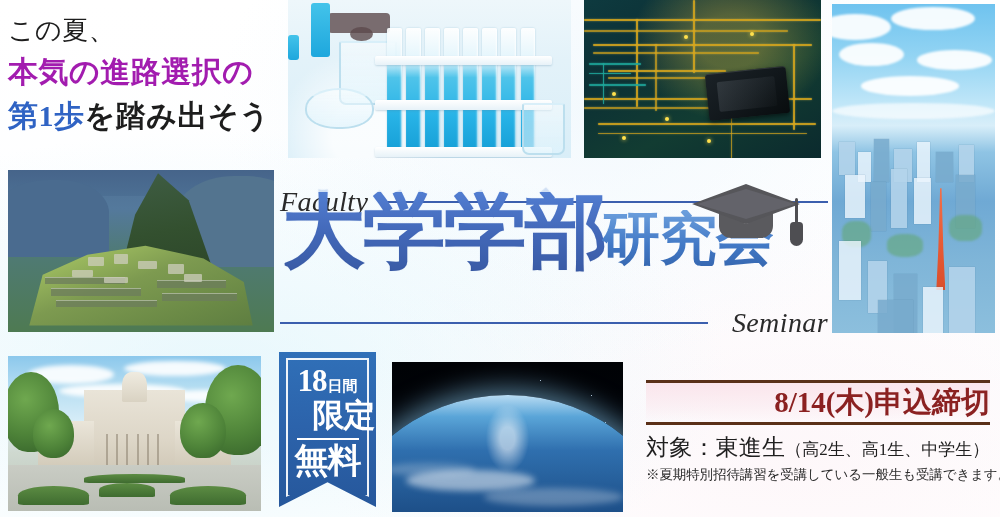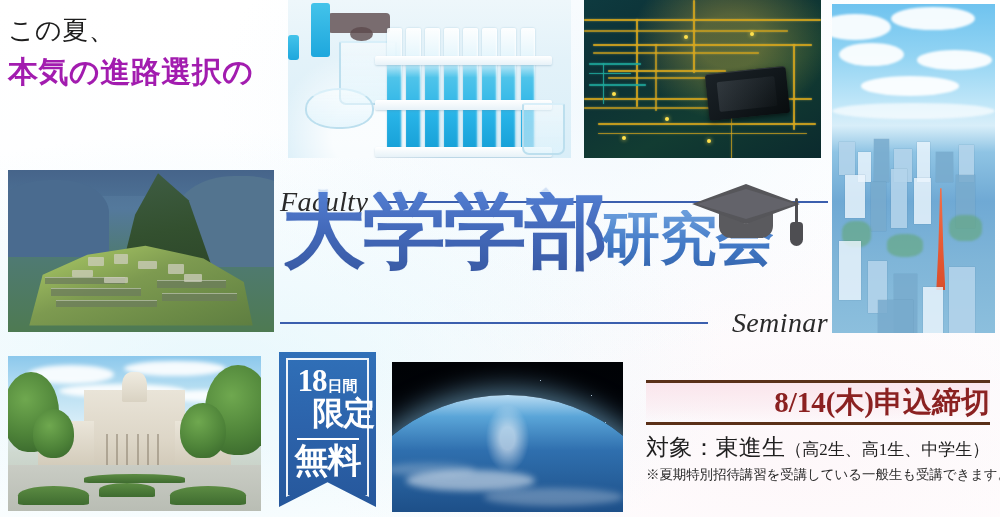--- a/index.html
+++ b/index.html
@@ -334,21 +334,21 @@
     align-items: center; justify-content: flex-start; padding-top: 13px;
     color: #ffffff;
   }
   .ribbon-line1 {
     display: flex; align-items: baseline; gap: 1px;
     font-family: "Liberation Serif", "DejaVu Serif", serif;
   }
   .ribbon-num { font-size: 31px; font-weight: 700; line-height: 1; letter-spacing: -1px; }
   .ribbon-unit { font-size: 15px; font-weight: 700; line-height: 1; }
   .ribbon-line2 {
-    font-family: Liberation Mono, monospace;
+    font-family: Liberation Sans, sans-serif;
     font-size: 32px; font-weight: 700; line-height: 1.05; margin-top: 3px;
     letter-spacing: -1px;
     margin-left: 32px;
   }
   .ribbon-div {
     width: 62px; height: 2px; background: #ffffff; margin: 5px 0 3px 0;
   }
   .ribbon-line3 {
     font-family: "Liberation Serif", "DejaVu Serif", serif;
     font-size: 34px; font-weight: 700; line-height: 1.05; letter-spacing: -1px;
@@ -533,20 +533,21 @@
     <div class="star" style="left:92%;top:40%;"></div>
     <div class="earth-limb"></div>
     <div class="earth-cloudband" style="left:6%;bottom:14%;width:56%;height:14%;"></div>
     <div class="earth-cloudband" style="left:40%;bottom:4%;width:60%;height:12%;opacity:.55;"></div>
     <div class="earth-cloudband" style="left:-4%;bottom:24%;width:40%;height:9%;opacity:.45;"></div>
   </div>
 
   <div class="copy-top">
     <div class="copy-l1">この夏、</div>
     <div class="copy-l2">本気の進路選択の</div>
+    <div class="copy-l3"><span class="copy-accent">第1歩</span><span class="copy-rest">を踏み出そう</span></div>
   </div>
 
   <div class="title-lockup">
 
     <div class="faculty-row">
       <span class="faculty-word">Faculty</span>
       <span class="rule-blue"></span>
     </div>
 
     <div class="kanji-row">

